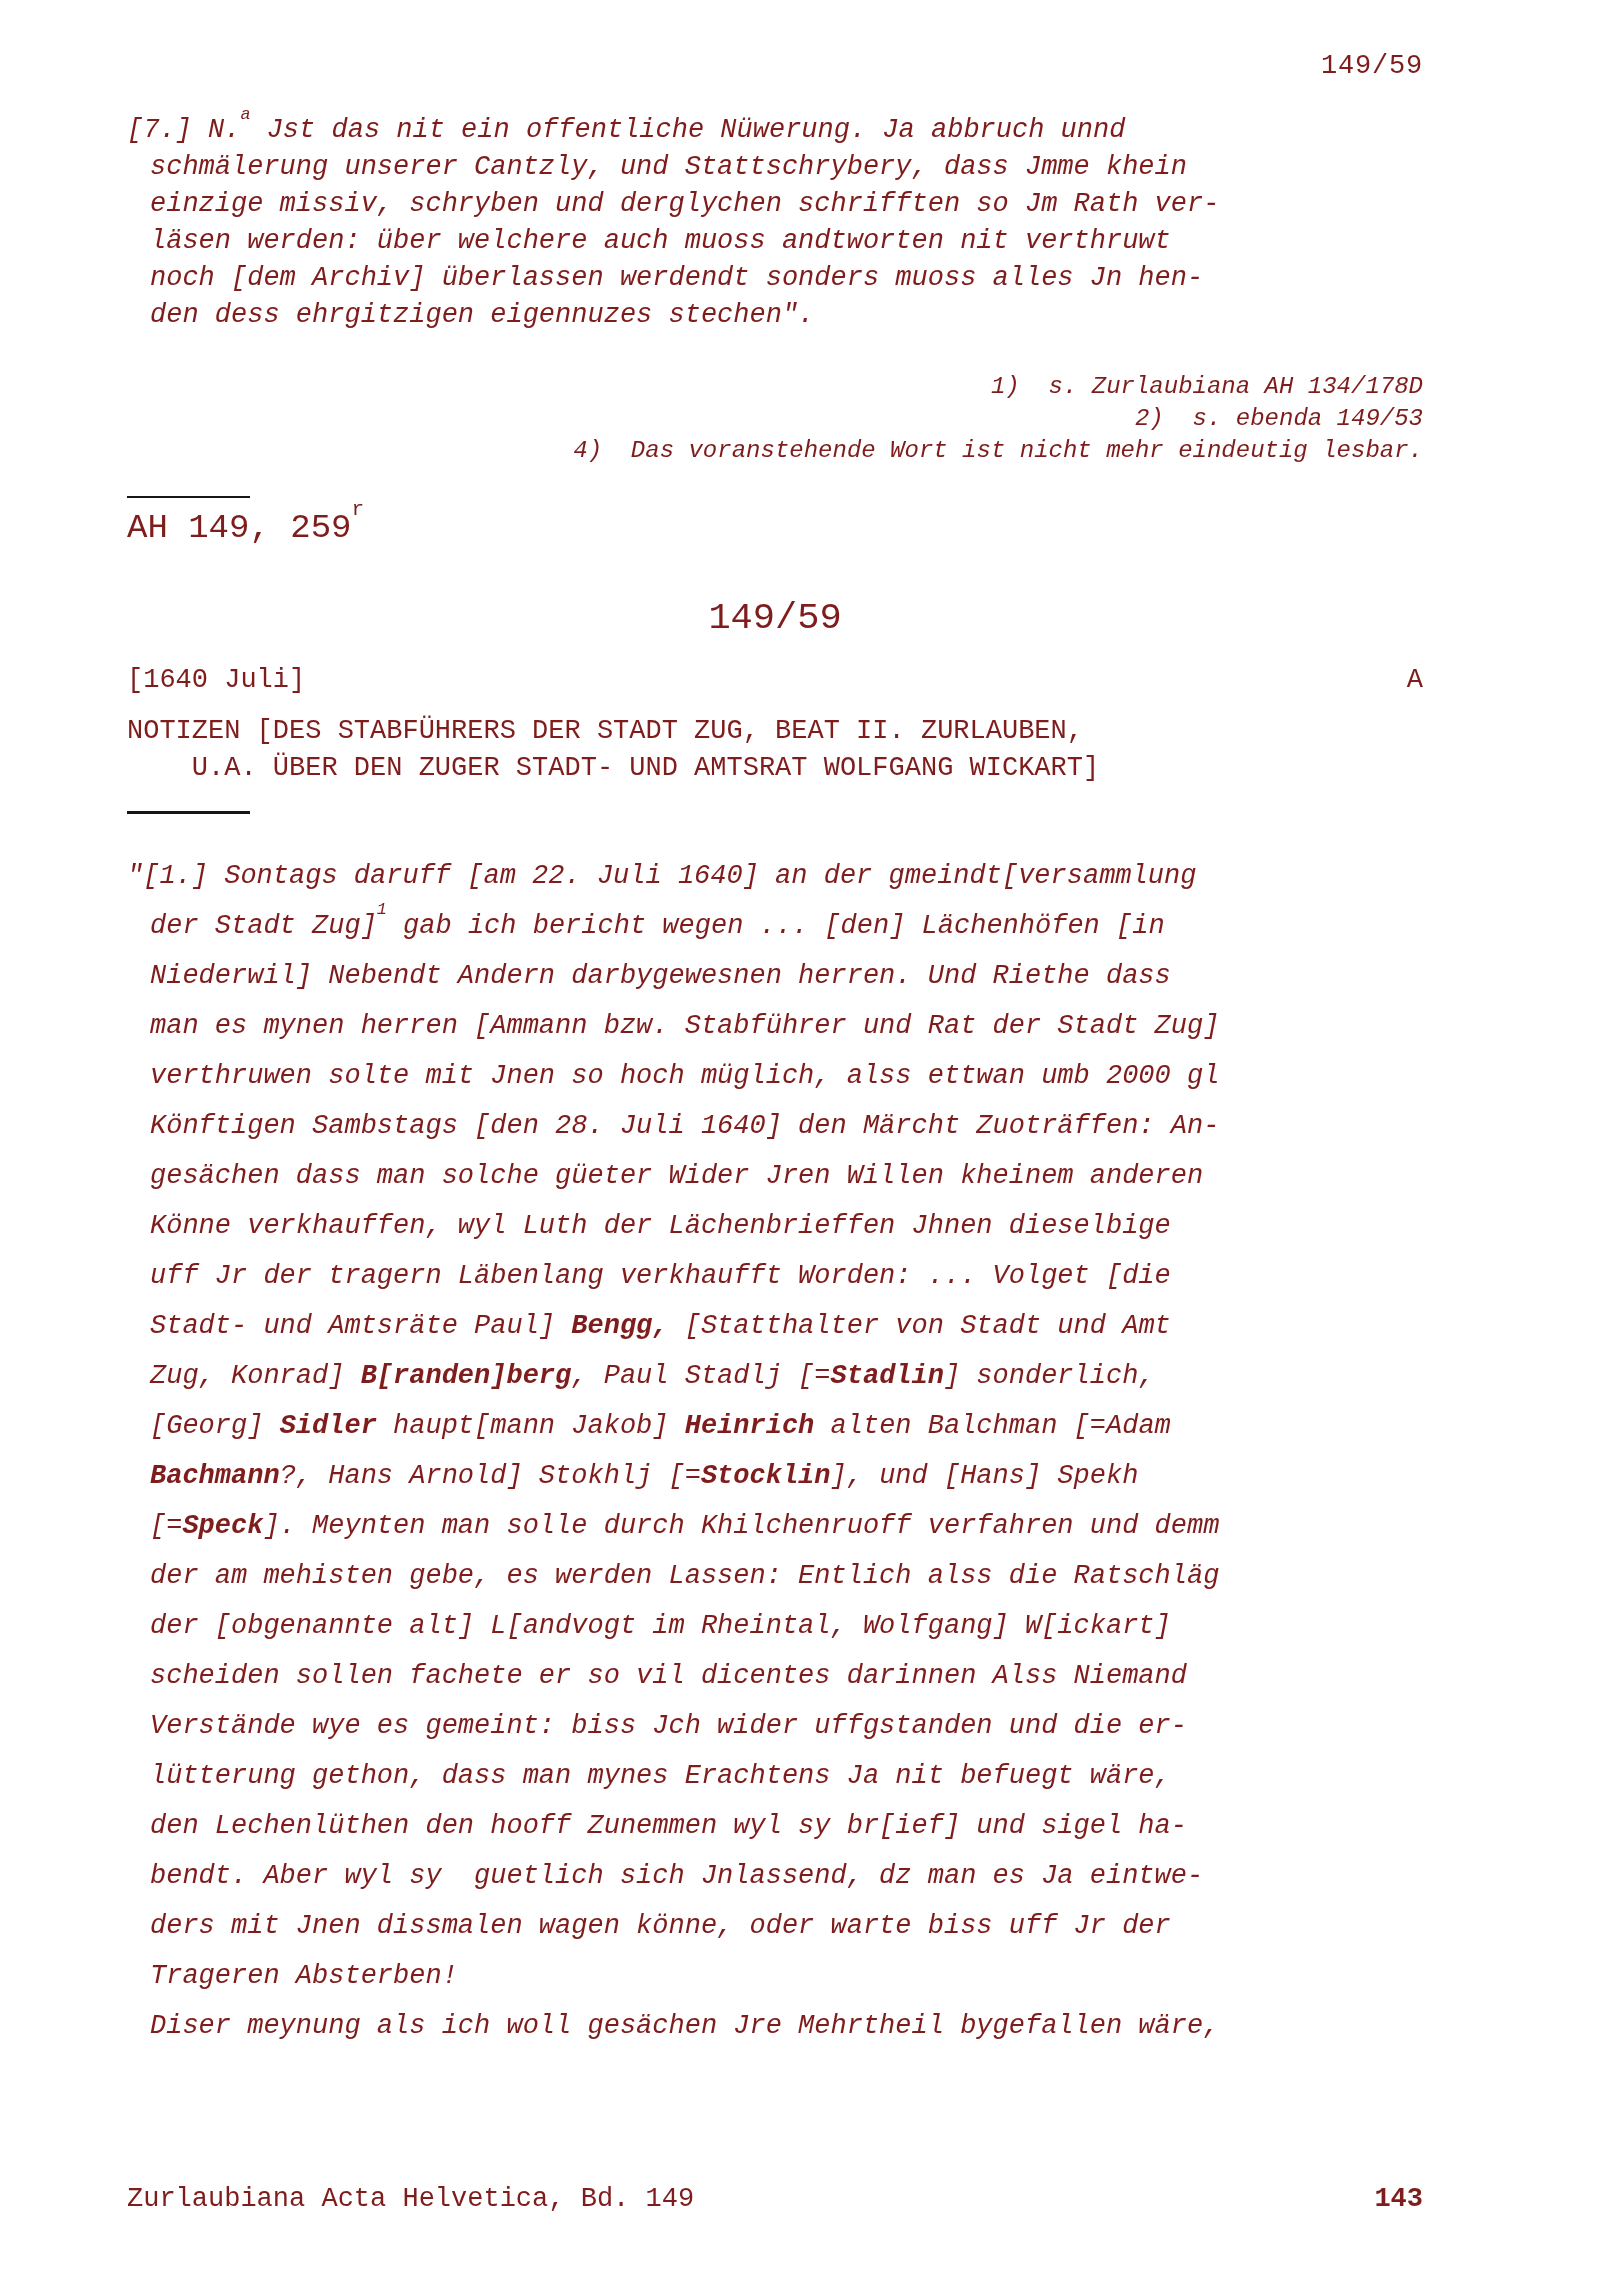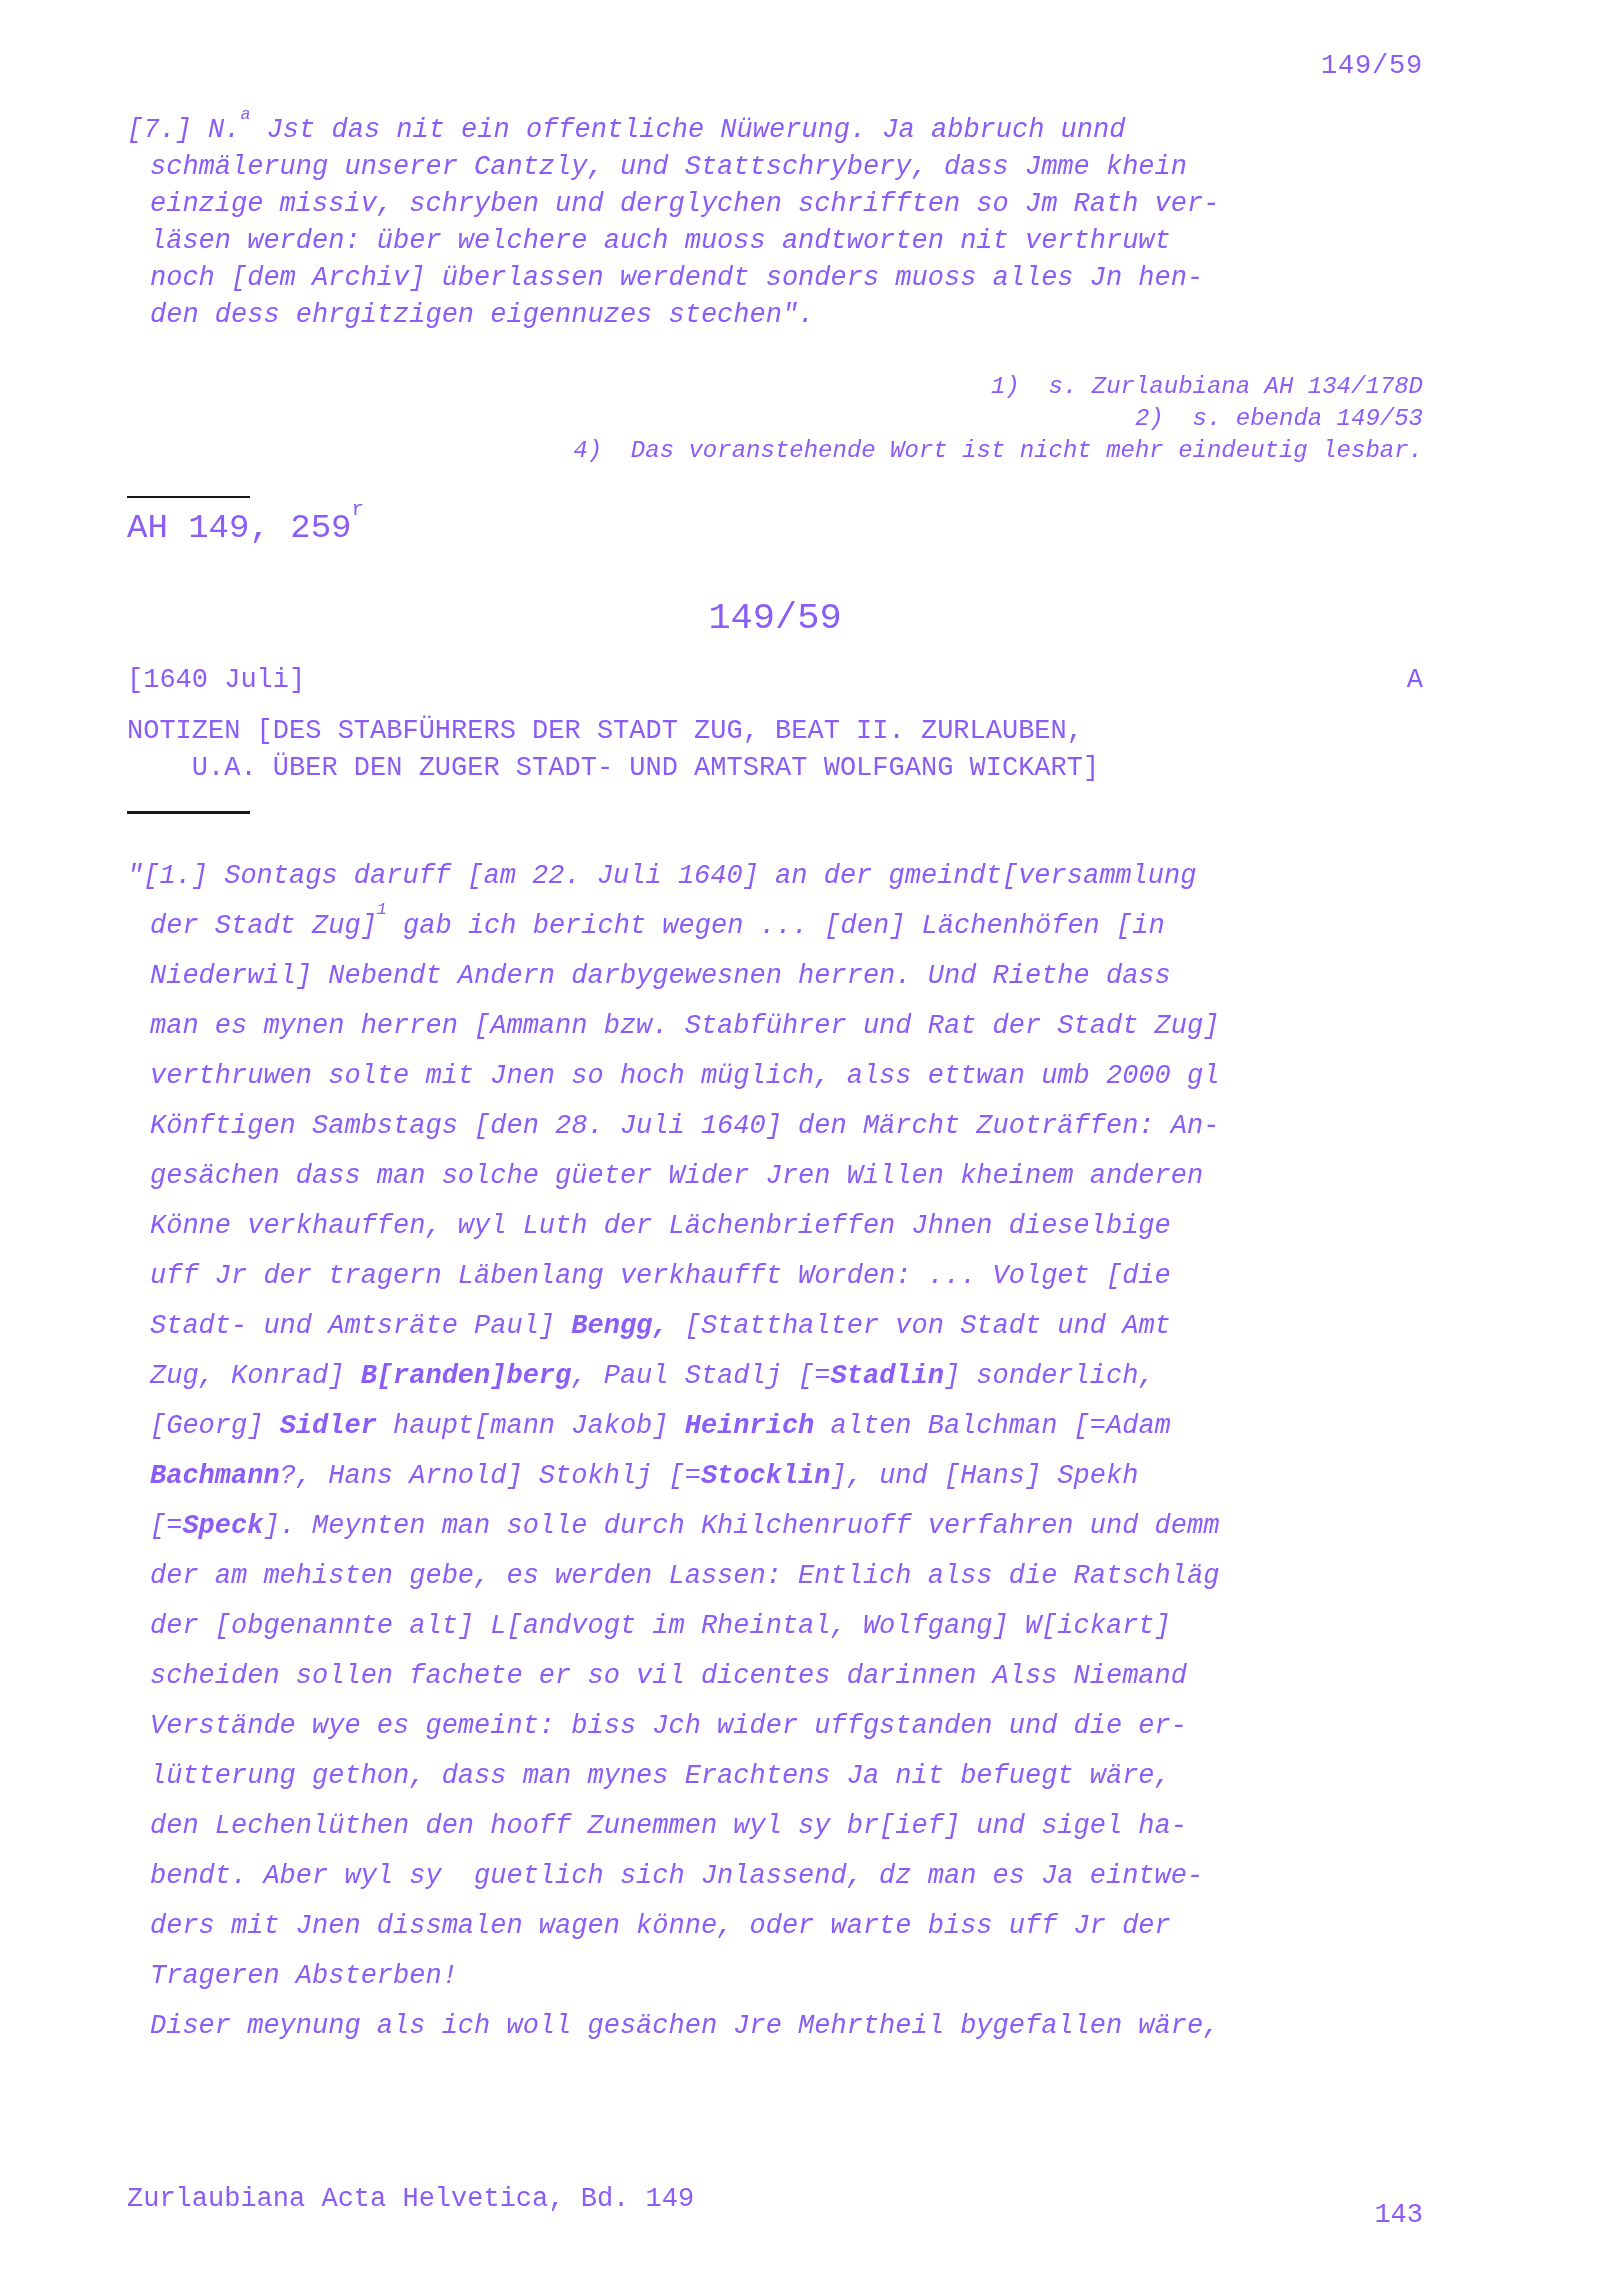--- a/index.html
+++ b/index.html
@@ -2,21 +2,21 @@
 <html style="font-size:13px"><head>
 <meta charset="utf-8">
 <style>
   * { margin:0; padding:0; box-sizing:border-box; }
   html, body { background:#ffffff; }
   .page {
     position:relative;
     width:1622px;
     height:2295px;
     background:#ffffff;
-    color:#8b5cf6;
+    color:#7f1d1d;
     font-family:"Liberation Mono","DejaVu Sans Mono",monospace;
     padding:49px 199px 0 127px;
     overflow:hidden;
   }
   .header-ref {
     font-size:27px;
     line-height:34px;
     text-align:right;
     letter-spacing:0.8px;
   }
@@ -80,21 +80,21 @@
   }
   .footer {
     position:absolute;
     left:127px;
     right:199px;
     top:2182px;
     font-size:27px;
     line-height:34px;
   }
   .footer-center { display:block; text-align:left; }
-  .footer-page { position:absolute; right:0; top:16px; }
+  .footer-page { position:absolute; right:0; top:0;font-weight:bold; }
 </style>
 </head>
 <body>
 
 <div class="page">
 
   <div class="header-ref">149/59</div>
 
   <div class="block-quote7">
       <div class="line"><span>[7.] N.</span><sup>a</sup><span> Jst das nit ein offentliche Nüwerung. Ja abbruch unnd</span></div>

